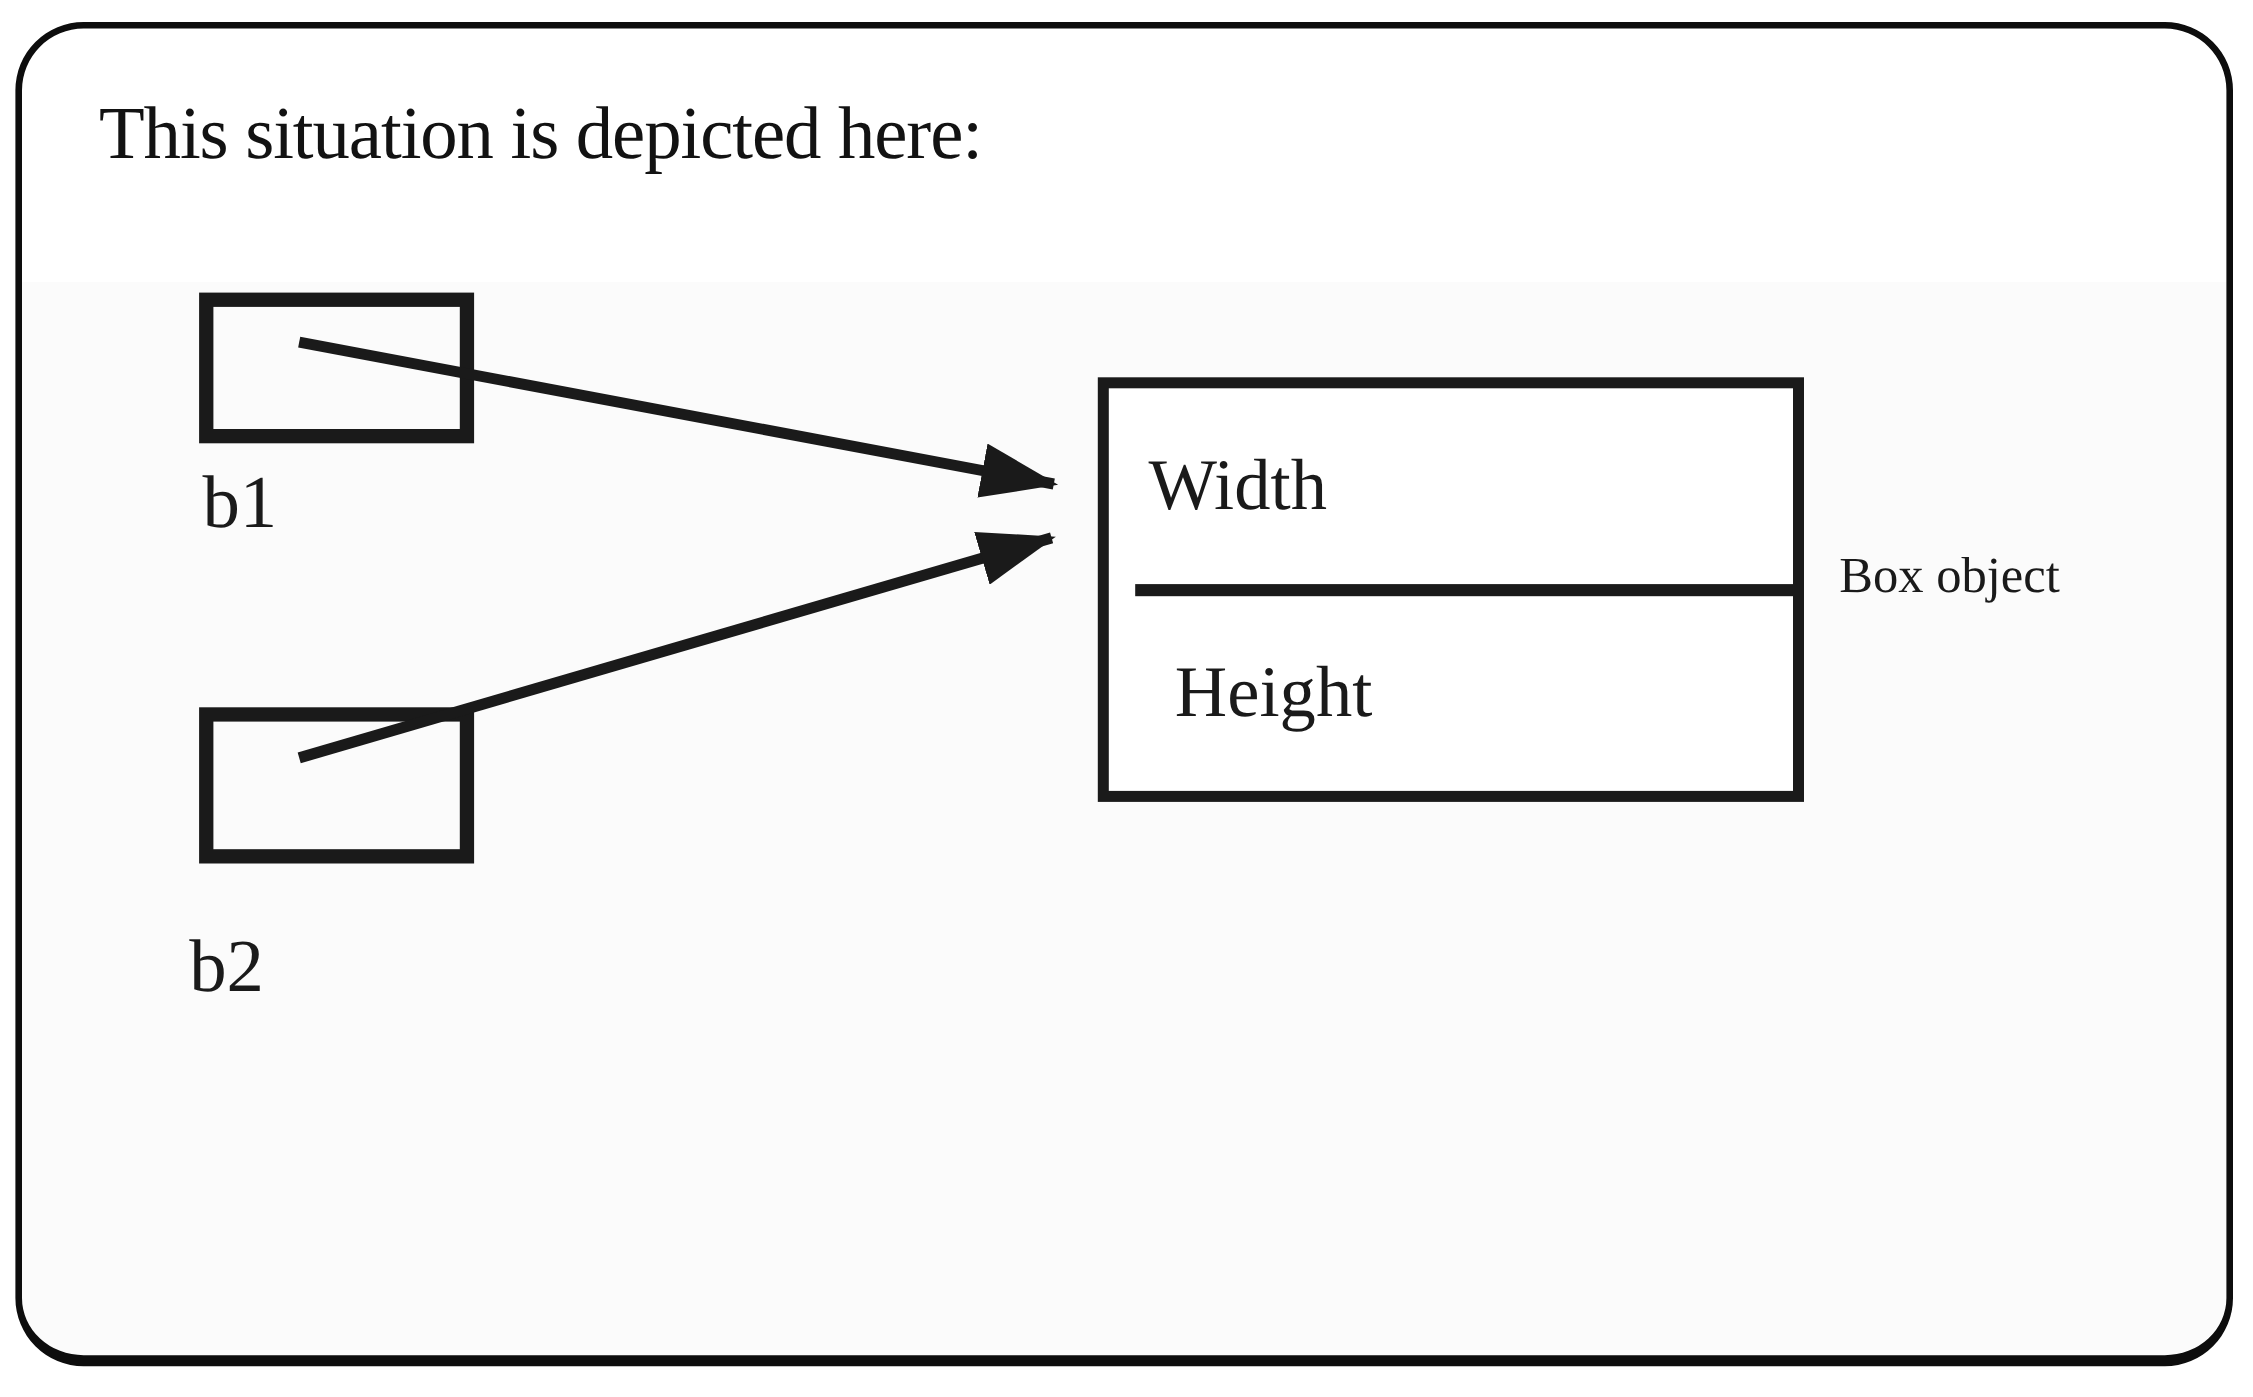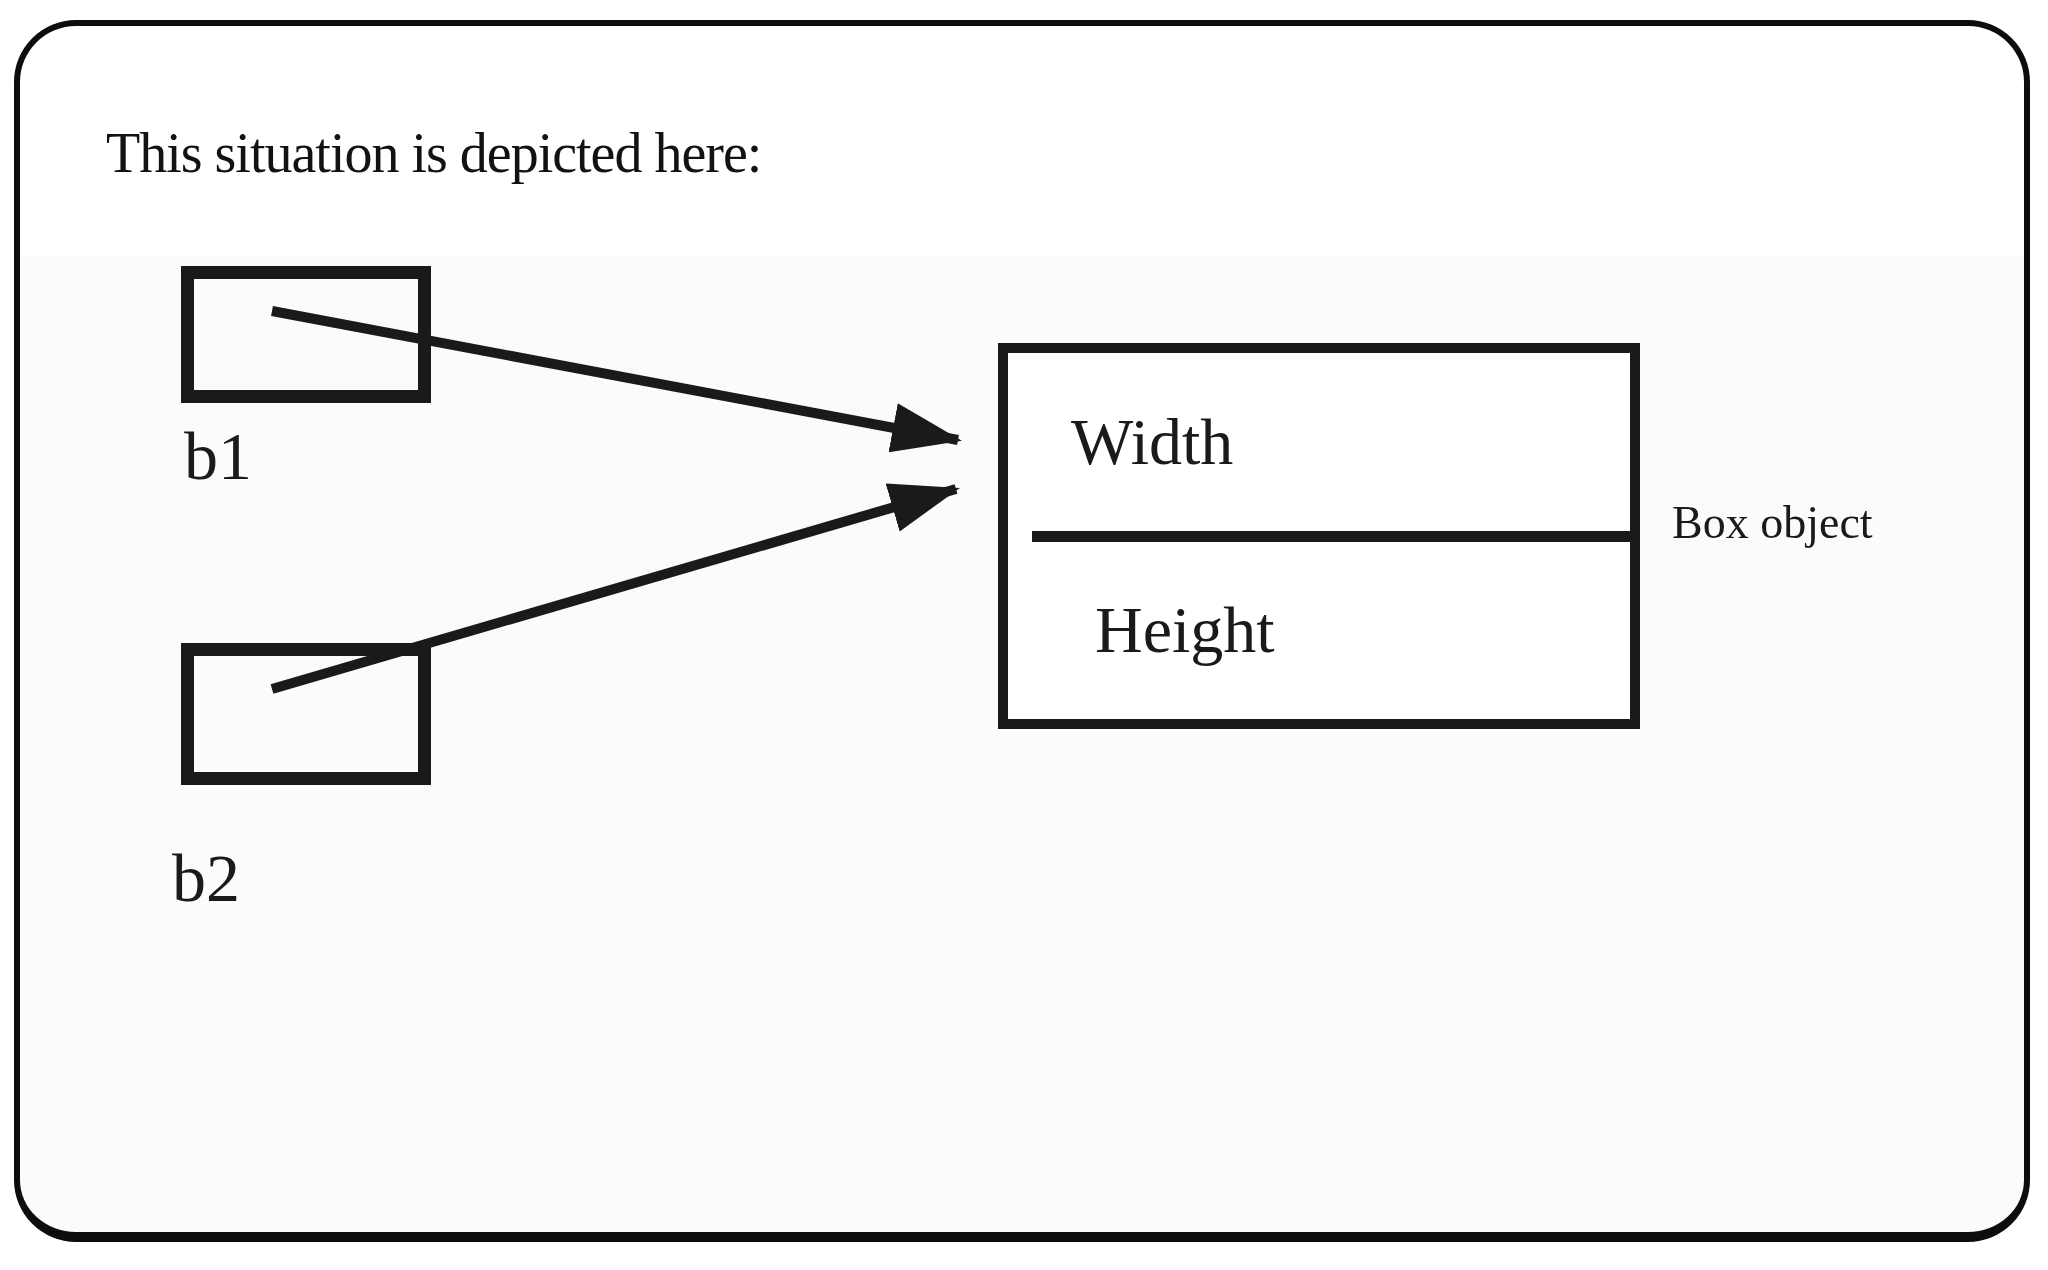--- a/index.html
+++ b/index.html
@@ -24,27 +24,26 @@
     width: 2016px;
     height: 1222px;
     border: 6px solid #0d0d0d;
     border-bottom-width: 10px;
     border-radius: 62px;
     background: linear-gradient(#ffffff 0 230px, #fbfbfb 230px 100%);
     box-sizing: border-box;
   }
   .title {
     position: absolute;
-    left: 86px;
+    left: 70px;
     top: 56px;
-    font-size: 56px;
+    font-size: 68px;
     letter-spacing: -1px;
     white-space: nowrap;
     color: #121212;
-    margin-top: 39px;
   }
   
   .refbox {
     position: absolute;
     width: 250px;
     box-sizing: border-box;
     border: 13px solid #1a1a1a;
     background: transparent;
   }
   .refbox.b1 { left: 161px; top: 240px; height: 137px; }
@@ -67,21 +66,21 @@
     box-sizing: border-box;
     border: 10px solid #1a1a1a;
     background: #ffffff;
     display: flex;
     flex-direction: column;
   }
   .object-row {
     flex: 1 1 0;
     display: flex;
     align-items: center;
-    padding-left: 63px;
+    padding-left: 36px;
     font-size: 66px;
     color: #1a1a1a;
     box-sizing: border-box;
   }
   .object-row + .object-row {
     border-top: 11px solid #1a1a1a;
     margin-left: 24px;
   }
   .object-caption {
     position: absolute;

